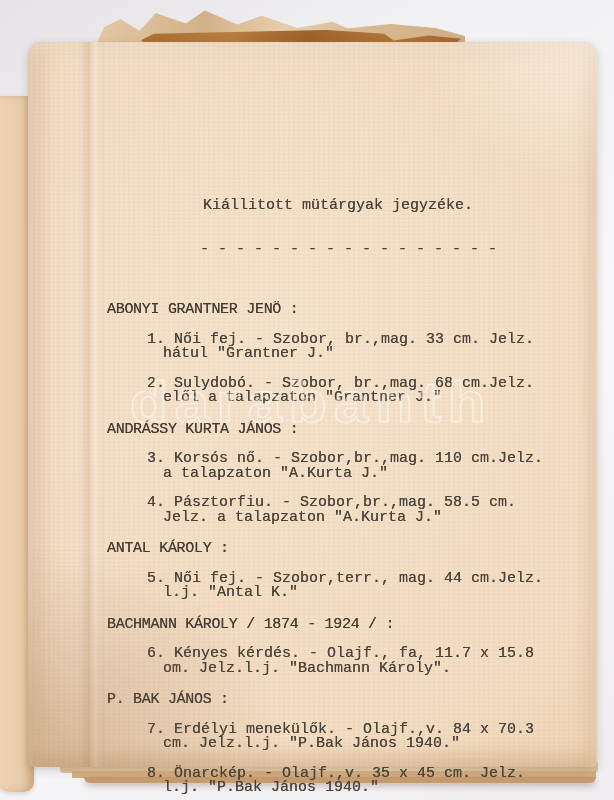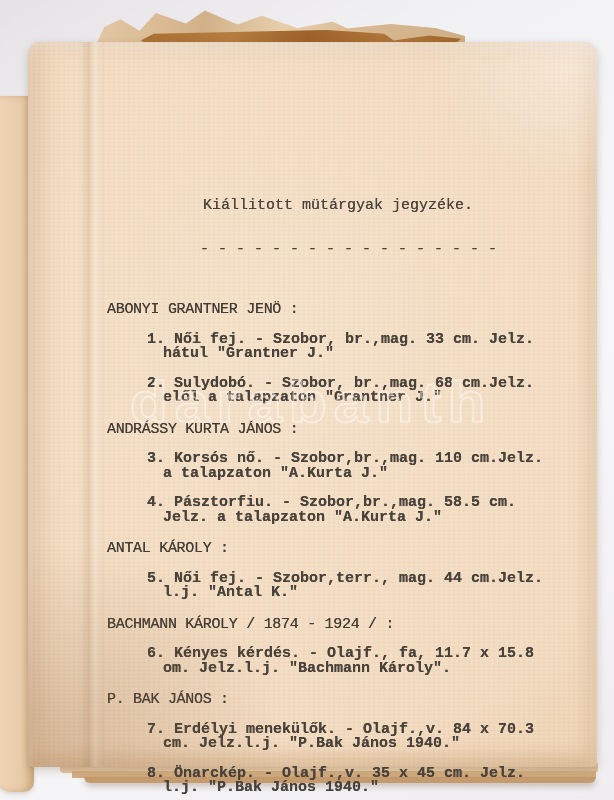--- a/index.html
+++ b/index.html
@@ -72,21 +72,21 @@
 
   
   .content {
     position:absolute; left:79px; top:128px; width:478px;
     color:#49423a; font-size:15px; line-height:14.5px; white-space:pre;
     text-shadow:0 0 .6px rgba(73,66,58,.85);
   }
   .doc-title { margin-left:96px; }
   .doc-underline { margin-left:93px; margin-top:0; }
   .sec-header { margin-top:17px; color:#433c33; letter-spacing:-.3px; }
-  .item { margin-top:15px; margin-left:40px;font-weight:bold; }
+  .item { margin-top:15px; margin-left:40px; }
   .item .l2 { margin-left:16px; }
 
   
   .watermark {
     position:absolute; left:130px; top:372px;
     font-family:"Liberation Sans","DejaVu Sans",sans-serif;
     font-size:62px; font-weight:700; letter-spacing:7px; line-height:1;
     color:rgba(255,255,255,.08);
     -webkit-text-stroke:1.8px rgba(255,255,255,.58);
     opacity:.8; transform:scaleY(.92); pointer-events:none;

